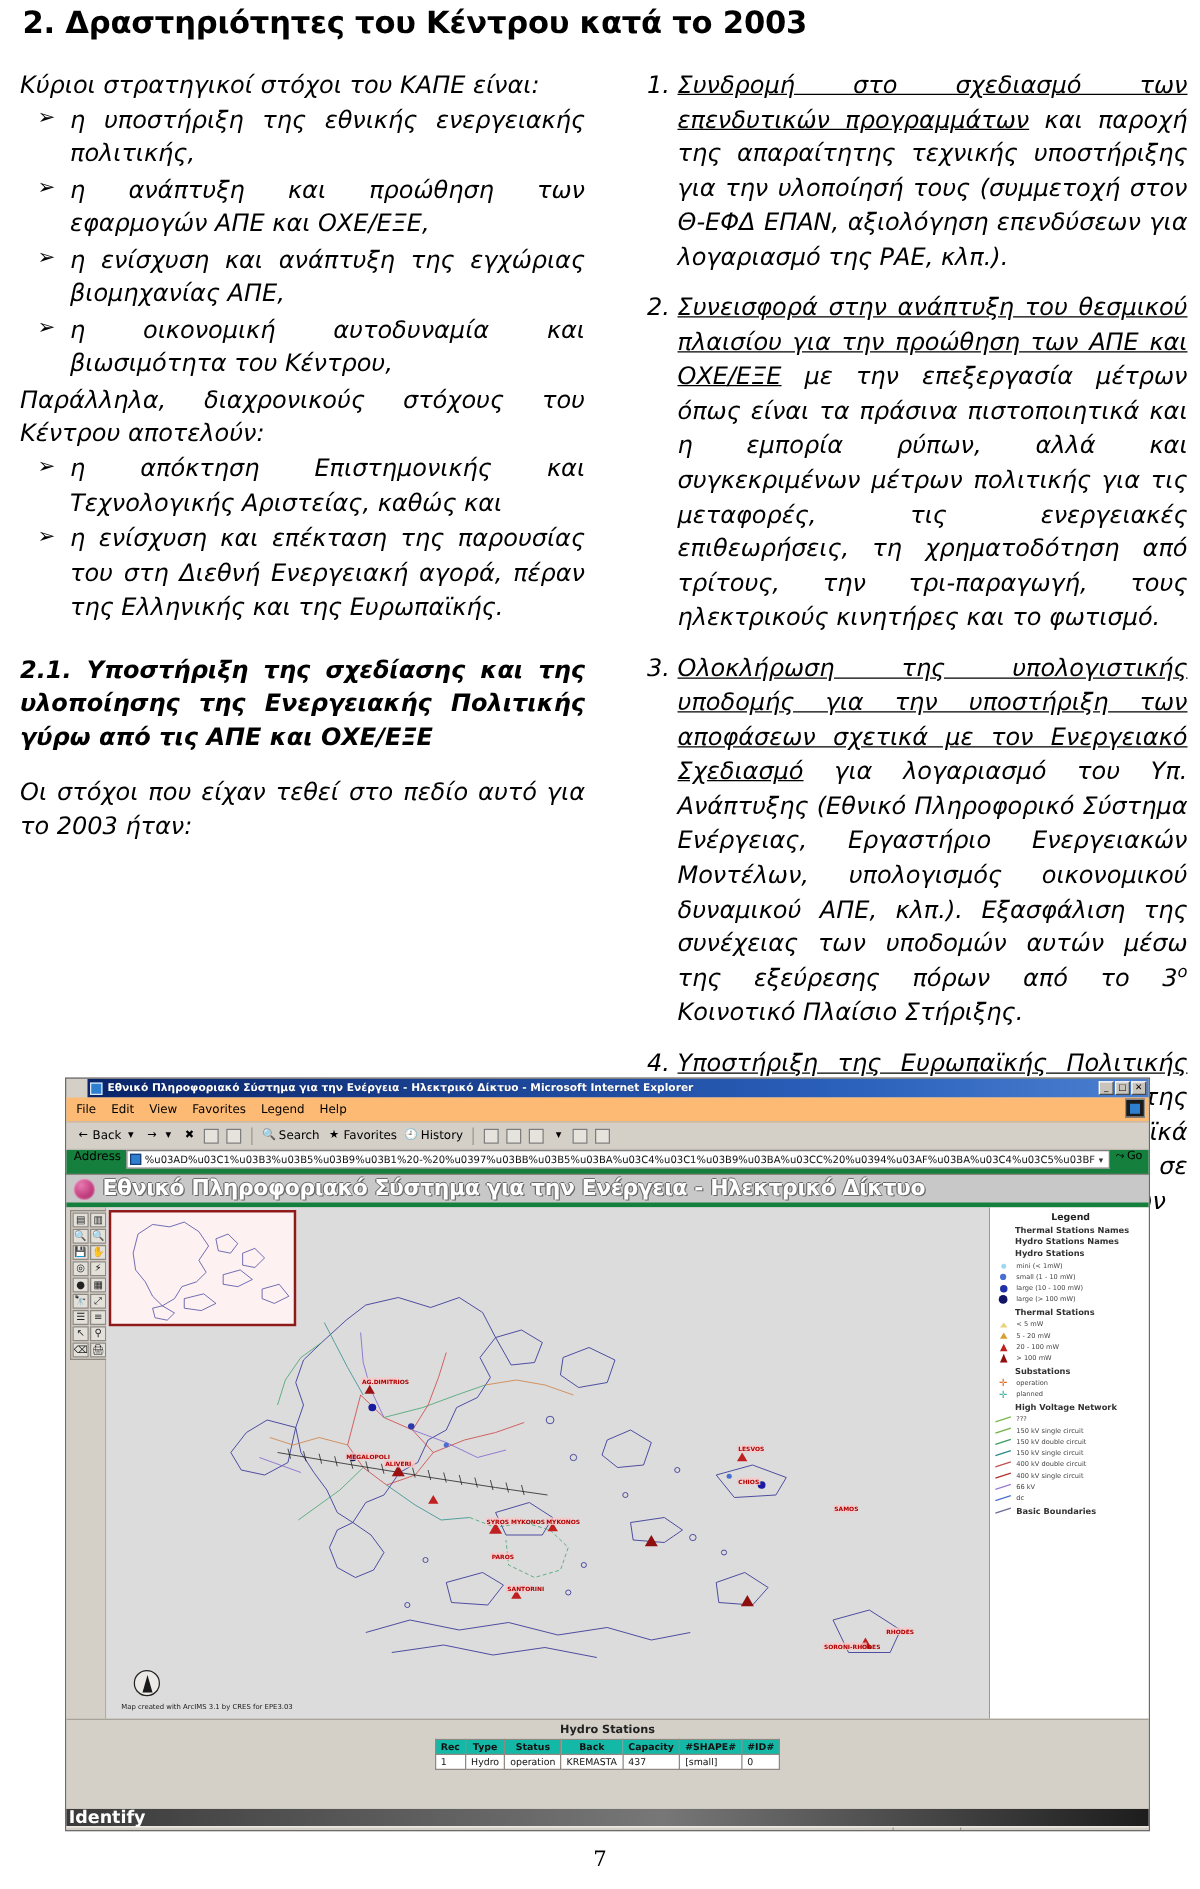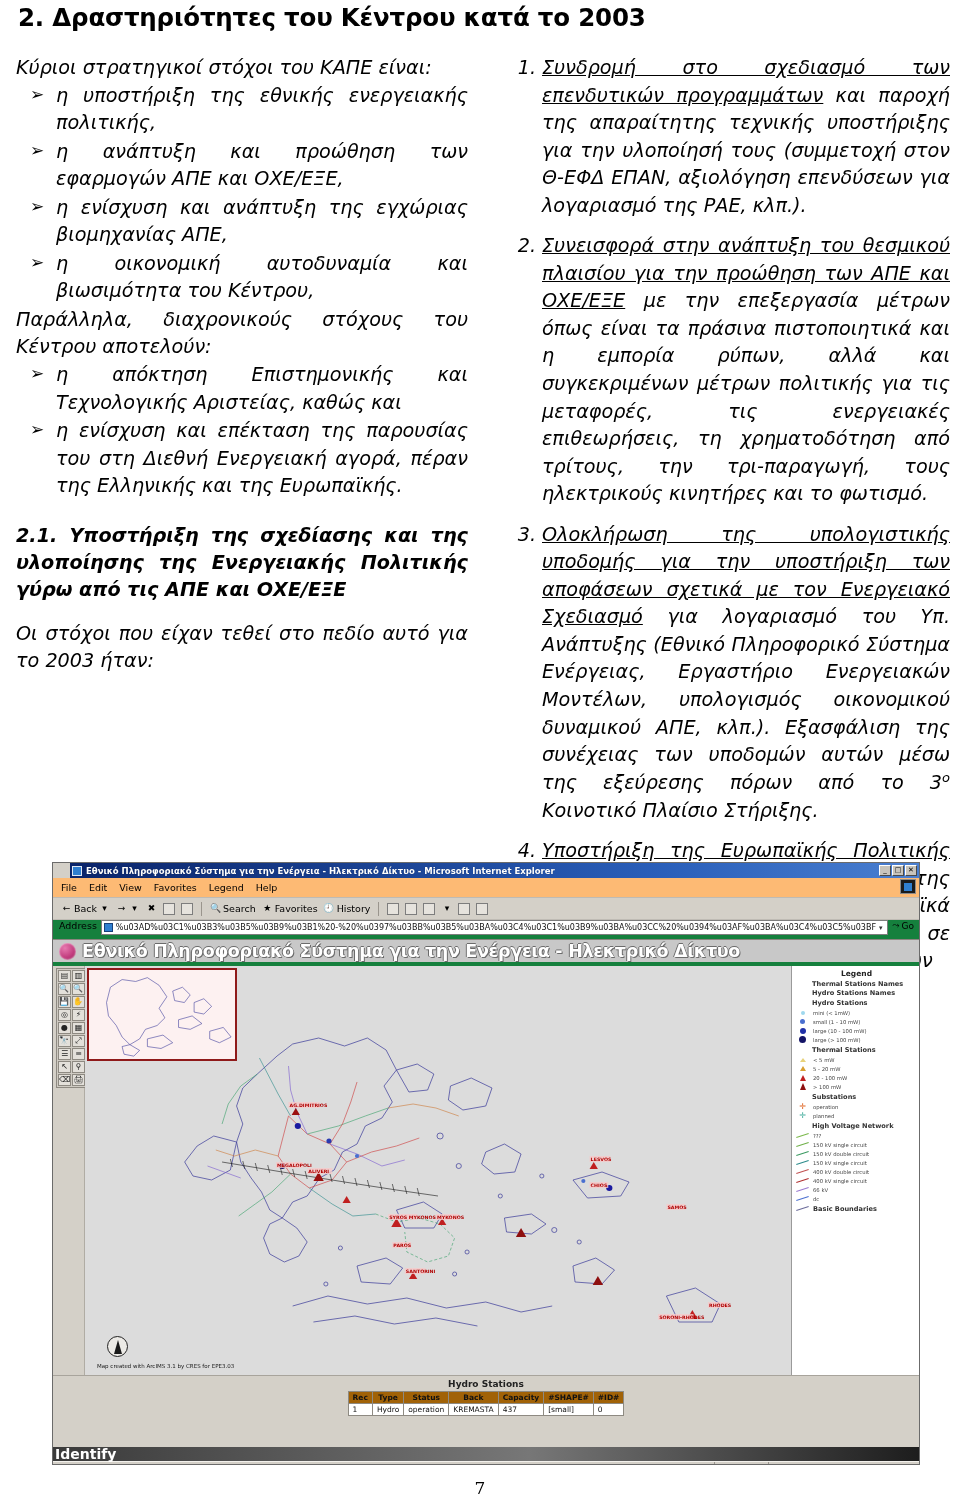--- a/index.html
+++ b/index.html
@@ -435,21 +435,21 @@
     border-collapse: collapse;
     background: #fff;
     font-size: 7.5px;
   }
   .result-table th, .result-table td {
     border: 1px solid #8e8a82;
     padding: 1px 4px;
     color: #111;
     white-space: nowrap;
   }
-  .result-table th { font-weight: bold; text-align: center; background: #a16207; }
+  .result-table th { font-weight: bold; text-align: center; background: #14b8a6; }
   .result-table td { text-align: left; }
 
   .identify-bar {
     height: 14px;
     background: linear-gradient(to right, #3a3a3a 0%, #777 55%, #1d1d1d 100%);
     color: #fff;
     font-size: 14px;
     font-weight: bold;
     display: flex; align-items: center;
     padding-left: 2px;

